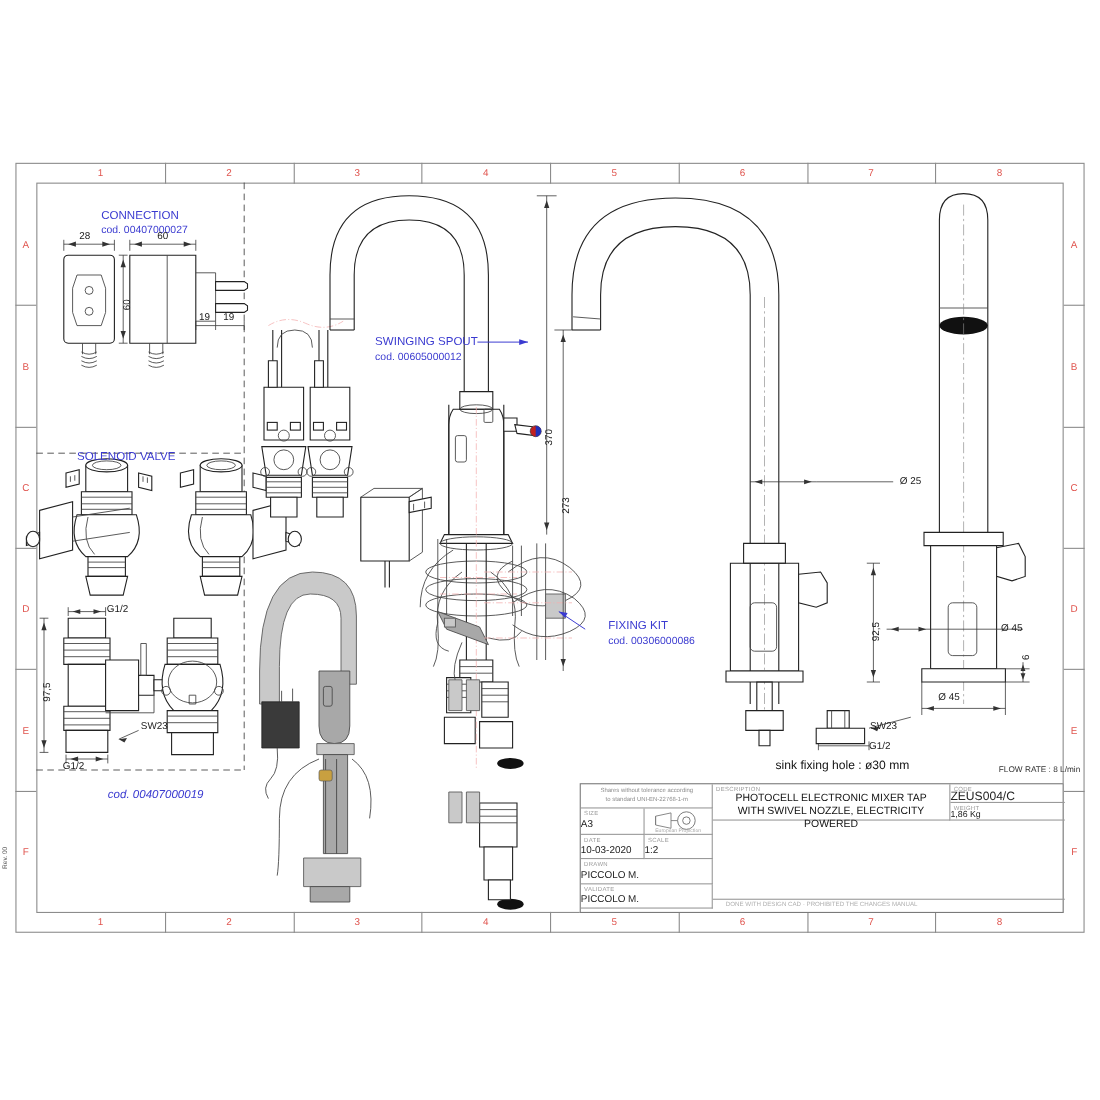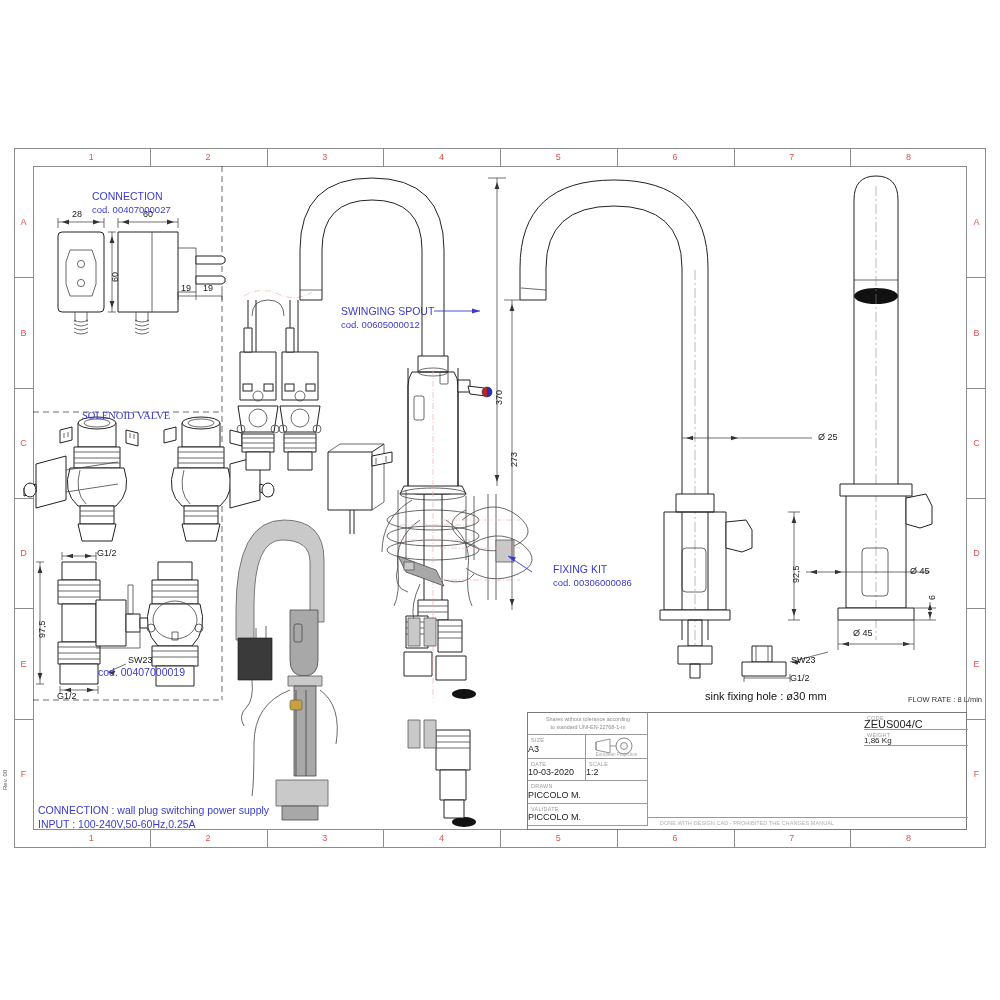--- a/index.html
+++ b/index.html
@@ -440,37 +440,33 @@
       <path stroke="#3a3ad0" stroke-width=".9" fill="none" d="M532 572 L508 556"></path>
       <path fill="#3a3ad0" d="M508 556 l8 1.2 -2.4 4.4 Z"></path>
     </g>
   </svg>
 
   <div class="lbl-blue" style="left:92px;top:190px;width:110px;">
     <div>CONNECTION</div>
     <div class="sub">cod. 00407000027</div>
   </div>
 
-  <div class="lbl-blue" style="left:82px;top:409px;font-family:Liberation Serif, serif;">SOLENOID VALVE</div>
-  <div class="lbl-blue sub" style="left:98px;top:666px;">cod. 00407000019</div>
+  <div class="lbl-blue" style="left:70px;top:409px;">SOLENOID VALVE</div>
+  <div class="lbl-blue sub" style="left:98px;top:716px;font-style:italic;">cod. 00407000019</div>
 
   <div class="lbl-blue" style="left:341px;top:305px;">
     <div>SWINGING SPOUT</div>
     <div class="sub">cod. 00605000012</div>
   </div>
 
   <div class="lbl-blue" style="left:553px;top:563px;">
     <div>FIXING KIT</div>
     <div class="sub">cod. 00306000086</div>
   </div>
 
-  <div class="lbl-blue" style="left:38px;top:803px;line-height:14px;">
-    <div>CONNECTION : wall plug switching power supply</div>
-    <div>INPUT : 100-240V,50-60Hz,0.25A</div>
-  </div>
 
   <div class="dimtxt" style="left:72px;top:209px;">28</div>
   <div class="dimtxt" style="left:143px;top:209px;">60</div>
   <div class="dimtxt rot" style="left:110px;top:282px;">60</div>
   <div class="dimtxt" style="left:181px;top:283px;">19</div>
   <div class="dimtxt" style="left:203px;top:283px;">19</div>
 
   <div class="dimtxt rot" style="left:37px;top:638px;">97,5</div>
   <div class="dimtxt" style="left:97px;top:548px;">G1/2</div>
   <div class="dimtxt" style="left:57px;top:691px;">G1/2</div>
@@ -529,20 +525,27 @@
     <div class="tb-cell" style="left:0;top:68px;width:120px;height:23px;">
       <div class="tb-h">DRAWN</div>
       <div class="tb-v" style="top:9px;">PICCOLO M.</div>
     </div>
 
     <div class="tb-cell" style="left:0;top:91px;width:120px;height:22px;">
       <div class="tb-h">VALIDATE</div>
       <div class="tb-v" style="top:8px;">PICCOLO M.</div>
     </div>
 
+    <div class="tb-cell" style="left:120px;top:0;width:216px;height:33px;">
+      <div class="tb-h">DESCRIPTION</div>
+      <div style="position:absolute;left:0;top:7px;width:100%;text-align:center;font-size:9.5px;line-height:12px;color:#111;">
+        <span>PHOTOCELL ELECTRONIC MIXER TAP</span><br>
+        <span>WITH SWIVEL NOZZLE, ELECTRICITY POWERED</span>
+      </div>
+    </div>
 
     <div class="tb-cell" style="left:336px;top:0;width:104px;height:17px;border-right:none;">
       <div class="tb-h">CODE</div>
       <div class="tb-v" style="top:5px;font-size:11px;">ZEUS004/C</div>
     </div>
 
     <div class="tb-cell" style="left:336px;top:17px;width:104px;height:16px;border-right:none;">
       <div class="tb-h">WEIGHT</div>
       <div class="tb-v" style="top:6px;font-size:8px;">1,86 Kg</div>
     </div>

